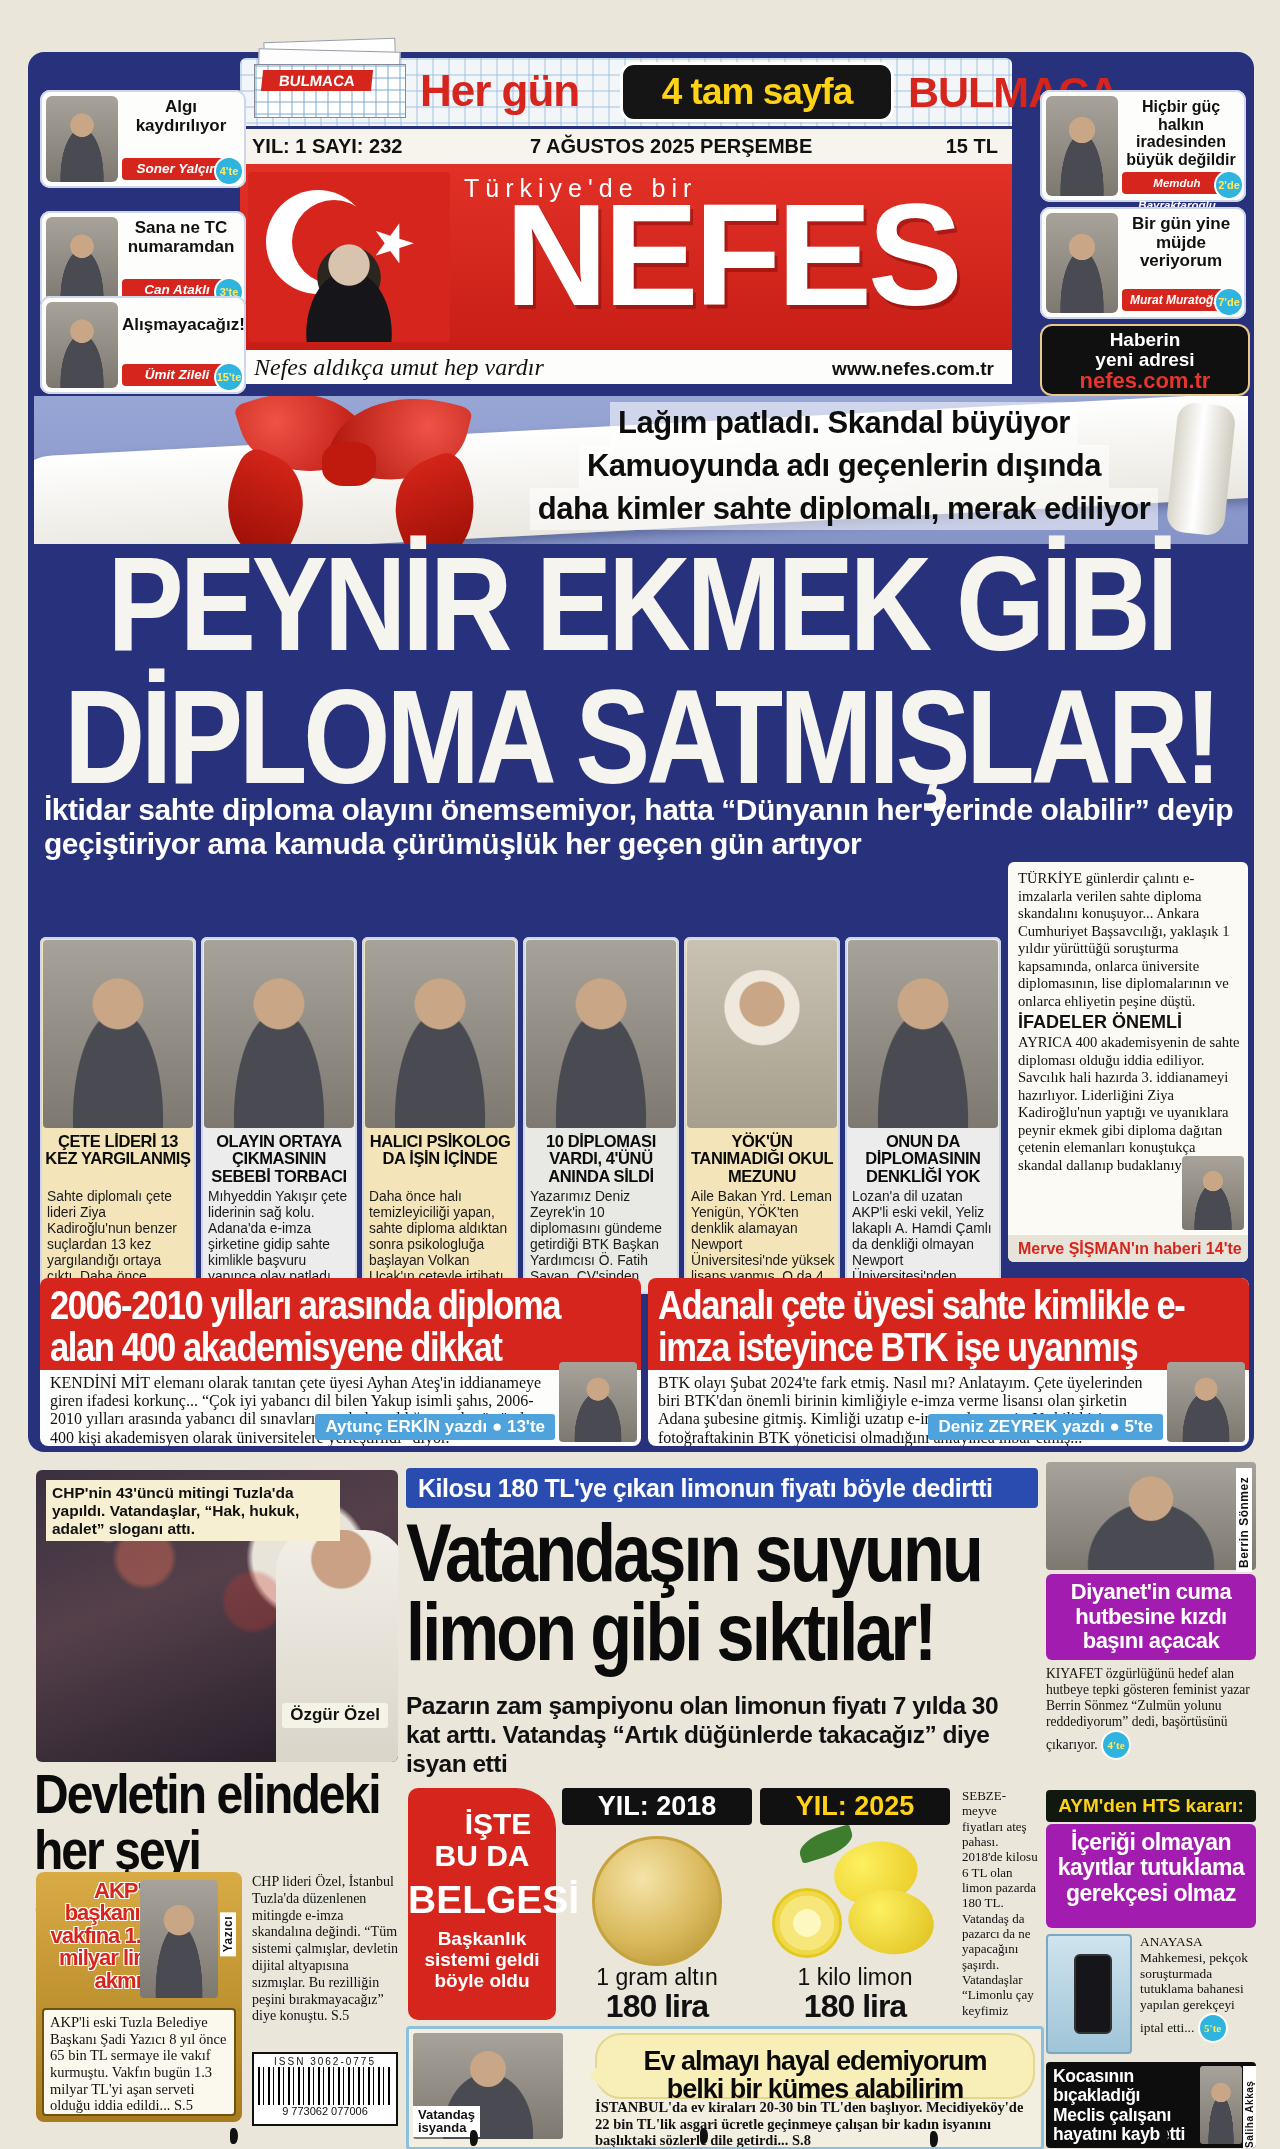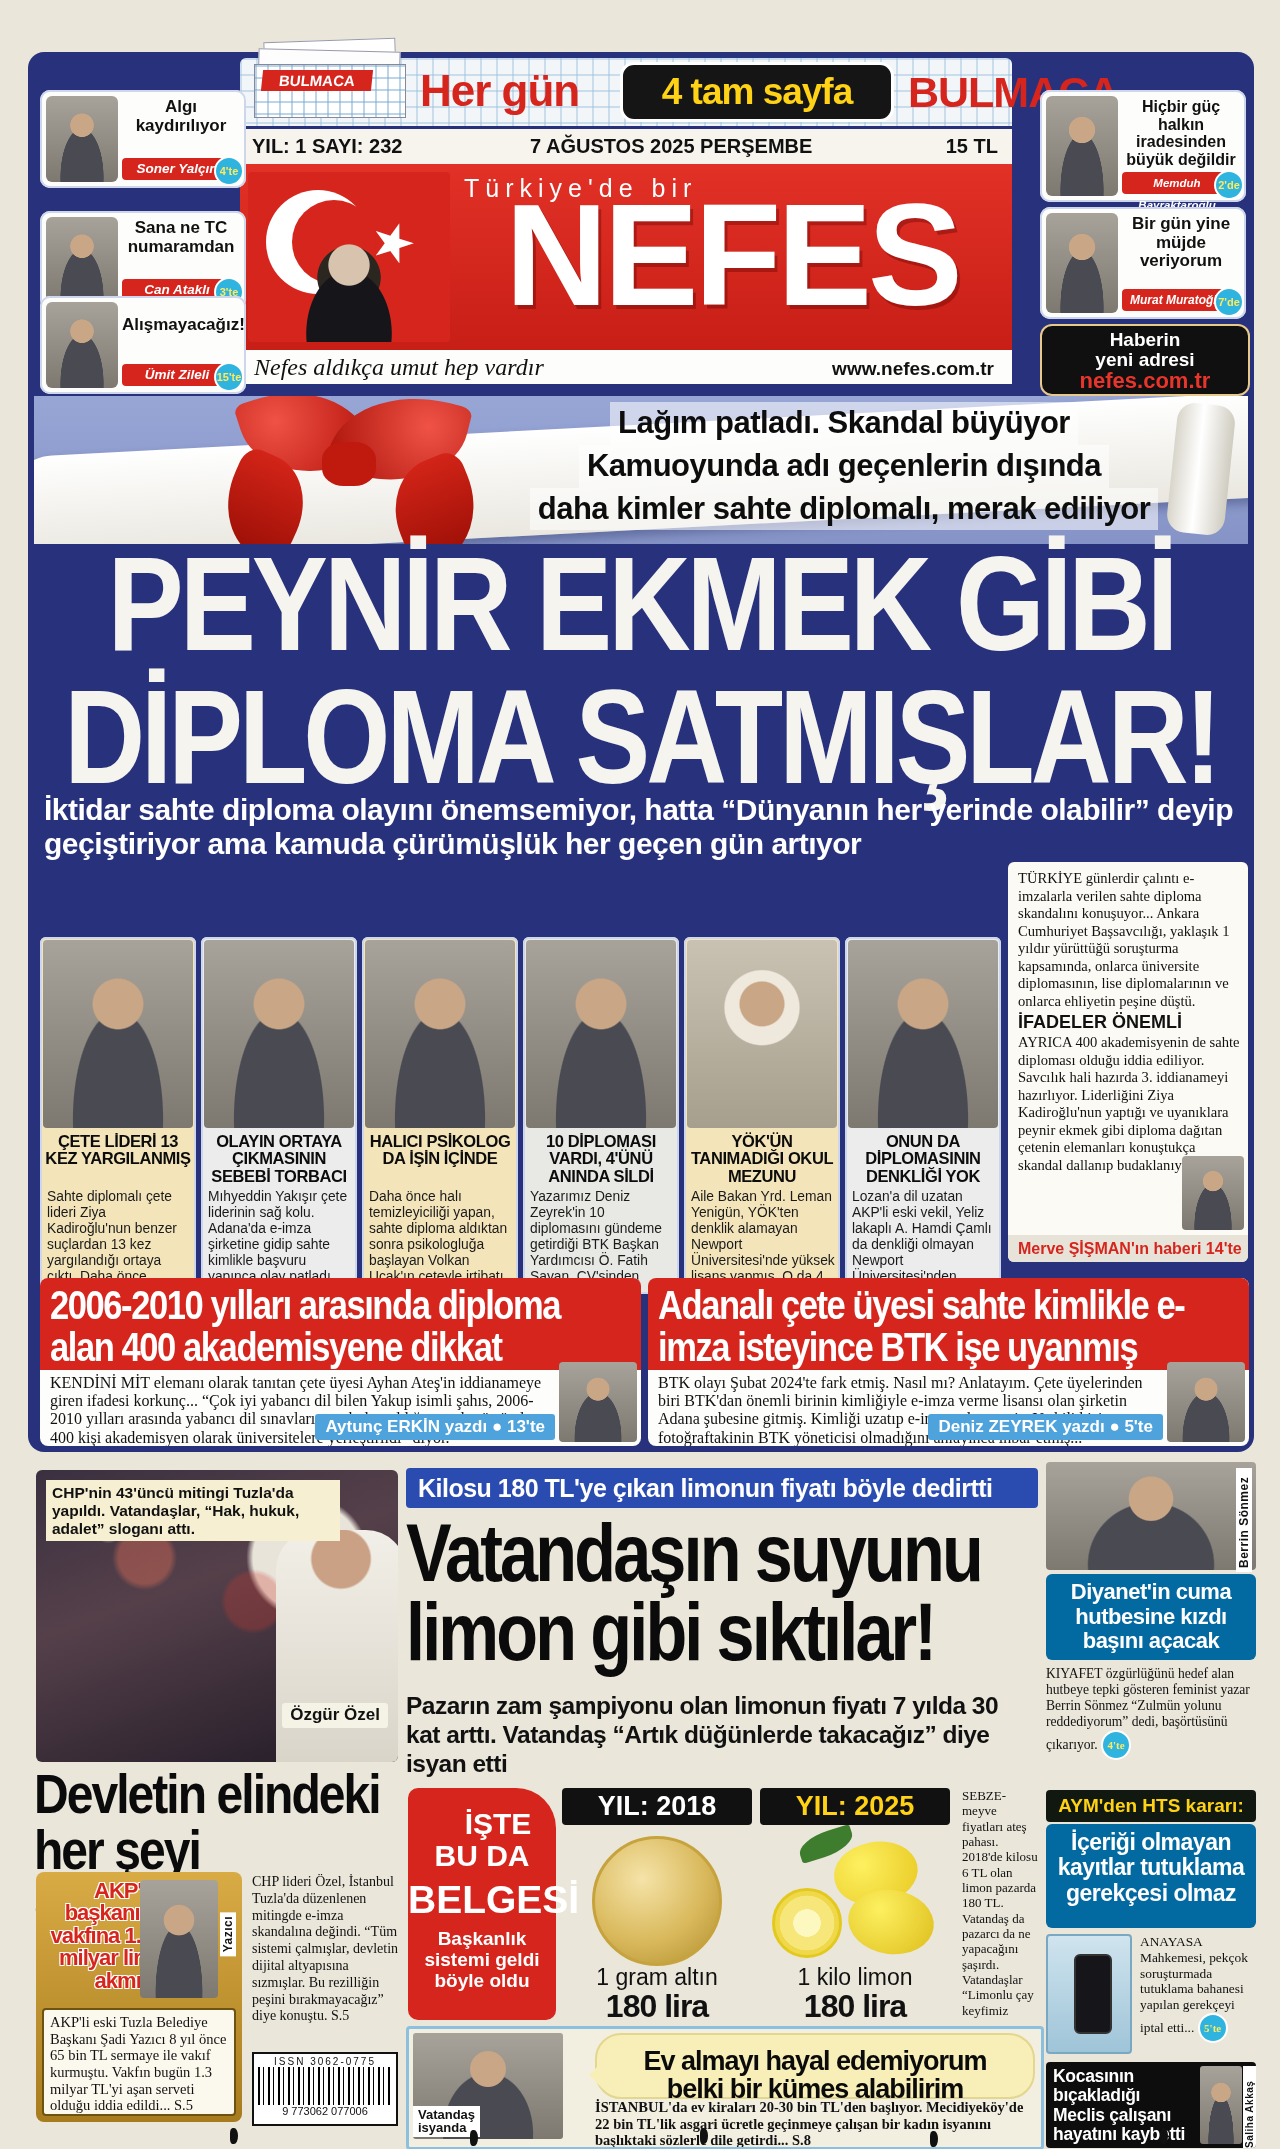--- a/index.html
+++ b/index.html
@@ -20,21 +20,21 @@
   .serif{font-family:"Liberation Serif",serif;}
   .condensed{display:inline-block;transform:scale(.92,1.18);transform-origin:center;}
   .suspect{position:absolute;top:905px;width:156px;height:357px;background:#e9e9e3;border-radius:6px;overflow:hidden;box-shadow:0 0 0 2px #cdd6ea inset;margin-top:32px;}
   .suspect .sphoto{position:absolute;left:3px;top:3px;right:3px;height:188px;border-radius:4px;}
   .suspect .stitle{position:absolute;left:4px;top:196px;right:4px;text-align:center;font-weight:900;font-size:16.5px;line-height:1.06;color:#0c0c0c;letter-spacing:-.4px;}
   .suspect .sbody{position:absolute;left:7px;top:252px;right:5px;bottom:4px;font-size:13.8px;line-height:1.16;color:#1a1a1a;}
   .midstory{position:absolute;top:1278px;width:601px;height:168px;background:#fdfdfb;border-radius:8px;overflow:hidden;}
   .midhead{position:absolute;left:0;top:0;right:0;height:92px;background:#d6251d;color:#fff;font-weight:900;font-size:36px;line-height:1.06;letter-spacing:-1.5px;padding:6px 10px;box-sizing:border-box;}
   .midbody{position:absolute;left:10px;top:96px;right:92px;bottom:4px;font-size:16px;line-height:1.14;color:#111;}
   .bylinebar{position:absolute;right:86px;bottom:6px;height:26px;background:#4fa3dc;color:#fff;font-weight:bold;font-size:17px;line-height:26px;padding:0 10px;border-radius:3px;}
-  .greenbox{background:#0369a1;color:#fff;font-weight:900;text-align:center;border-radius:6px;}
+  .greenbox{background:#a21caf;color:#fff;font-weight:900;text-align:center;border-radius:6px;}
   .vlabel{writing-mode:vertical-rl;transform:rotate(180deg);font-weight:bold;background:#fff;color:#111;font-size:12px;padding:4px 1px;letter-spacing:.5px;}
   .barcode-bars{height:38px;background:repeating-linear-gradient(90deg,#000 0 2px,#fff 2px 5px,#000 5px 6px,#fff 6px 10px);}
   .regmark{position:absolute;width:8px;height:16px;background:#111;border-radius:40% 60% 60% 40%;}
   .bubble{position:absolute;background:#f8efb8;border-radius:26px;border:2px solid #e3d68e;}
   .bubble:before{content:"";position:absolute;left:-22px;top:26px;border:14px solid transparent;border-right-color:#f8efb8;}
 </style>
 </head>
 <body>
 
 <div id="page">

